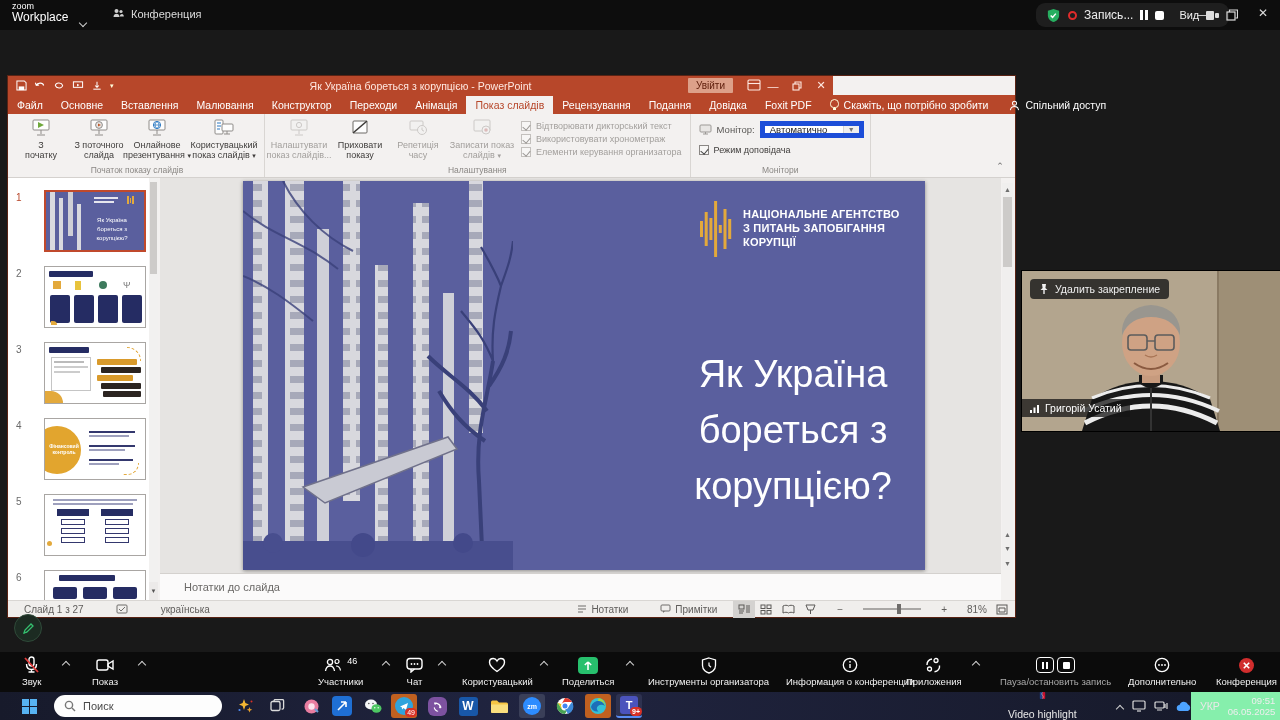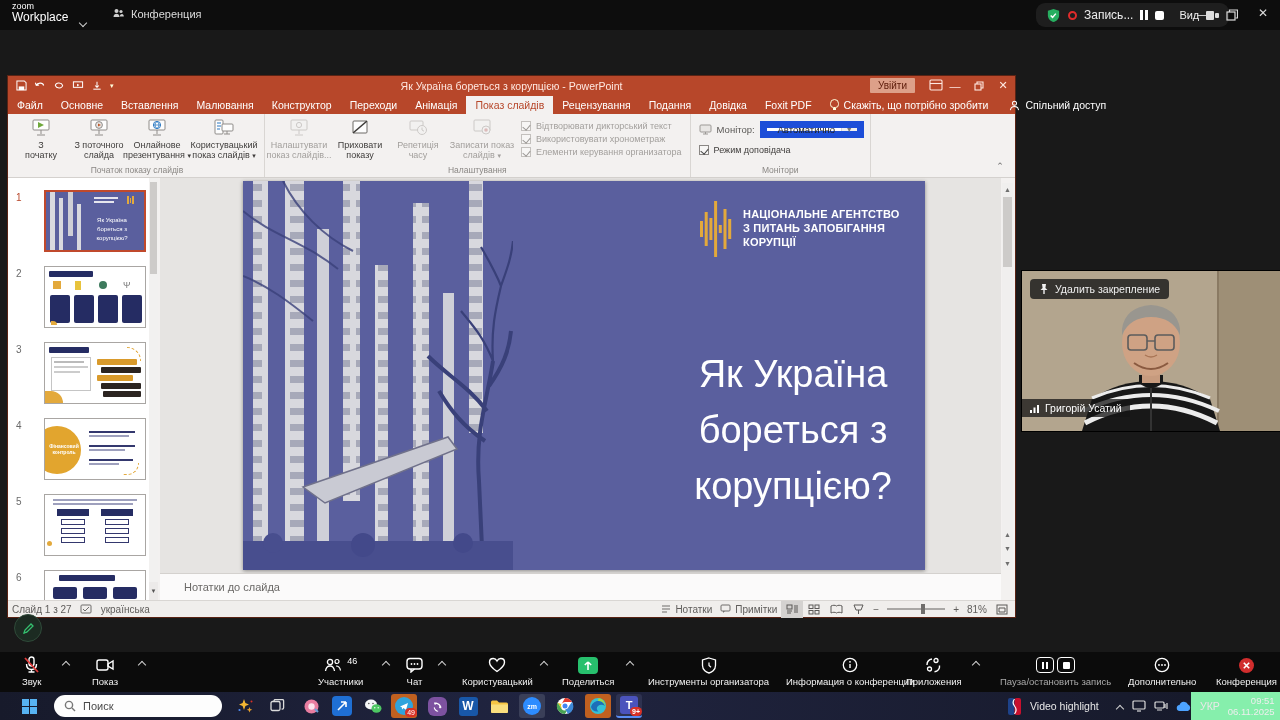--- a/index.html
+++ b/index.html
@@ -15,21 +15,21 @@
   .carety:before{content:"";position:absolute;left:0;top:1px;width:5px;height:5px;border-right:1.5px solid #cfcfcf;border-bottom:1.5px solid #cfcfcf;transform:rotate(45deg);}
   .ztab{font-size:11px;color:#ddd;display:flex;align-items:center;gap:6px;}
   .zpill{background:#2b2b2b;border-radius:8px;display:flex;align-items:center;gap:7px;padding:0 8px;height:24px;font-size:11px;color:#eee;}
   .morecircle{width:15px;height:15px;border:1px solid #bbb;border-radius:50%;color:#ccc;font-size:9px;line-height:13px;text-align:center;}
   .recpill{background:#1e1e1e;border-radius:9px;display:flex;align-items:center;gap:7px;padding:0 10px;height:24px;}
   .winbtn{color:#dcdcdc;font-size:12px;width:22px;text-align:center;}
   
   .sharearea{left:0;top:30px;width:1280px;height:622px;background:#191919;}
   
   .ppt{left:8px;top:46px;width:1007px;height:541px;background:#f3f1f0;box-shadow:0 0 0 1px #5a2314;}
-  .ptitle{left:0;top:0;width:1007px;height:19px;background:#b7472a;display:flex;align-items:center;color:#fff;}
+  .ptitle{left:0;top:0;width:825px;height:19px;background:#b7472a;display:flex;align-items:center;color:#fff;}
   .qat{display:flex;align-items:center;gap:7px;padding-left:8px;}
   .qat svg{display:block;}
   .ptitletext{position:absolute;left:0;right:0;text-align:center;font-size:10.5px;color:#ffe9e2;pointer-events:none;}
   .signin{position:absolute;right:100px;top:2px;height:15px;background:#dda089;color:#5c1b09;font-size:10px;line-height:15px;padding:0 8px;border-radius:1px;}
   .ribdisp{position:absolute;right:72px;top:3px;}
   .pwin{position:absolute;top:0;height:19px;display:flex;align-items:center;justify-content:center;color:#ffe9e2;font-size:11px;width:24px;}
   .ptabs{left:0;top:19px;width:1007px;height:19px;background:#b7472a;display:flex;align-items:flex-end;color:#fff;font-size:10.5px;}
   .ptab{padding:3px 9px;white-space:nowrap;}
   .ptab.active{background:#f3f1f0;color:#b7472a;}
   .tellme{display:flex;align-items:flex-start;gap:5px;padding:3px 9px;white-space:nowrap;}
@@ -45,21 +45,21 @@
   .rbtn .l{white-space:nowrap;}
   .rbtn svg{margin-bottom:2px;}
   .ddar{font-size:7px;color:inherit;}
   .rchecks{display:flex;flex-direction:column;gap:3px;padding:6px 6px 0 4px;}
   .rchk{display:flex;align-items:center;gap:5px;font-size:9px;color:#a29f9c;white-space:nowrap;}
   .box{width:10px;height:10px;border:1px solid #c3c0bd;background:#f7f6f5;position:relative;flex:0 0 auto;}
   .box.on:after{content:"";position:absolute;left:2px;top:1px;width:4px;height:6px;border-right:1.5px solid #9b9895;border-bottom:1.5px solid #9b9895;transform:rotate(40deg);}
   .box.dark{border-color:#8a8784;}
   .box.dark.on:after{border-color:#444;}
   .monrow{display:flex;align-items:center;gap:5px;font-size:9.5px;color:#5a5856;padding:6px 4px 0 6px;}
-  .mondd{width:104px;height:17px;background:#fff;border:7px solid #1d4ed8;display:flex;align-items:center;font-size:9.5px;color:#222;text-align:center;}
+  .mondd{width:104px;height:17px;background:#fff;border:5px solid #1d4ed8;display:flex;align-items:center;font-size:9.5px;color:#222;}
   .mondd .val{flex:1;padding-left:5px;}
   .mondd .arr{width:16px;height:100%;border-left:1px solid #d8d5d2;background:#f0efee;display:flex;align-items:center;justify-content:center;color:#777;font-size:7px;}
   .collapsechev{position:absolute;right:8px;bottom:4px;width:14px;height:12px;color:#6a6a6a;font-size:9px;text-align:center;}
   
   .leftpanel{left:0;top:102px;width:150px;height:422px;background:#fff;border-right:1px solid #d4d1ce;}
   .thumbnum{position:absolute;left:8px;font-size:10px;color:#6a6a6a;}
   .thumbnum.sel{color:#b7472a;}
   .thumb{position:absolute;left:36px;width:102px;height:62px;background:#fff;border:1px solid #a9a6a3;overflow:hidden;}
   .thumb.sel{border:2px solid #c0492c;}
   .lane{position:absolute;left:141px;top:0;width:9px;height:422px;background:#f2f1f0;}
@@ -69,21 +69,21 @@
   .editor{left:152px;top:102px;width:841px;height:422px;background:#e6e4e2;}
   .canvas{left:235px;top:105px;width:682px;height:389px;background:#5a5f9e;box-shadow:0 1px 4px rgba(0,0,0,.4);overflow:hidden;}
   .agencylogo{position:absolute;left:457px;top:20px;display:flex;gap:9px;align-items:center;}
   .agencytext{color:#fff;font-weight:bold;font-size:11px;line-height:1.25;letter-spacing:.2px;}
   .slidetitle{position:absolute;left:424px;top:165px;width:252px;text-align:center;color:#fff;font-size:38px;line-height:56px;font-family:"DejaVu Sans",sans-serif;}
   .vscroll{left:994px;top:107px;width:11px;height:387px;background:#f0efee;}
   .vs{position:absolute;left:0;width:11px;height:13px;color:#6f6f6f;font-size:7px;text-align:center;line-height:13px;background:#f0efee;}
   .vthumb{position:absolute;left:1px;top:14px;width:9px;height:70px;background:#cdcbc9;}
   .notes{left:152px;top:497px;width:841px;height:27px;background:#fbfafa;border-top:1px solid #d4d1ce;display:flex;align-items:center;color:#6b6967;font-size:11px;padding-left:24px;}
   .statusbar{left:0;top:524px;width:1007px;height:17px;background:#f0eeec;border-top:1px solid #d9d6d3;display:flex;align-items:center;font-size:10px;color:#5f5d5b;}
-  .stitem{display:flex;align-items:center;gap:4px;padding:0 4px;white-space:nowrap;}
+  .stitem{display:flex;align-items:center;gap:4px;padding:0 16px;white-space:nowrap;}
   .viewbtn{width:22px;height:17px;display:flex;align-items:center;justify-content:center;}
   .viewbtn.active{background:#d4d2d0;}
   .zslider{width:58px;height:2px;background:#a9a7a5;position:relative;margin:0 4px;}
   .zslider .kn{position:absolute;left:34px;top:-4px;width:4px;height:10px;background:#6f6d6b;}
   
   .vtile{left:1022px;top:241px;width:258px;height:160px;background:#b7a993;overflow:hidden;box-shadow:0 0 0 1px #000;}
   .pinbtn{position:absolute;left:8px;top:8px;background:rgba(30,30,30,.85);border-radius:4px;color:#f0f0f0;font-size:10.5px;display:flex;align-items:center;gap:6px;padding:4px 9px;}
   .nameplate{position:absolute;left:0px;bottom:14px;background:rgba(20,20,20,.75);color:#fff;font-size:10.5px;display:flex;align-items:center;gap:5px;padding:3px 8px;}
   
   .mtoolbar{left:0;top:652px;width:1280px;height:40px;background:#0b0b0b;color:#fff;}
@@ -858,21 +858,21 @@
           <path d="M9 4c3-.5 6 1 7 5 .2-4-2.5-7.5-6.5-7.8z" fill="#9edb44"></path>
         </svg>
     </div>
     <div class="tb tbtile" style="left:616px;background:#2e3250;border-bottom:2px solid #5a8df5;">
       <span style="position:relative;width:18px;height:18px;background:#4b53bc;border-radius:3px;color:#fff;font-size:11px;font-weight:bold;display:flex;align-items:center;justify-content:center;">
         <span>T</span>
         <span class="badge">9+</span>
       </span>
     </div>
 
-    <div class="tray" style="left:1008px;">
+    <div class="tray" style="left:1008px;flex-direction:column;">
       <svg width="13" height="17" viewBox="0 0 13 17">
           <rect x="0" y="0" width="6.5" height="17" rx="2" fill="#1d4289"></rect>
           <rect x="6.5" y="0" width="6.5" height="17" rx="2" fill="#c8102e"></rect>
           <path d="M6.5 1c-2 2.5-2 4.5 0 7s2 5.5 0 8" stroke="#fff" stroke-width="1.2" fill="none"></path>
         </svg>
       <span>Video highlight</span>
     </div>
     <div class="tray" style="left:1116px;gap:8px;">
       <span class="ab mcaret" style="position:static;display:inline-block;transform:translateY(2px);"></span>
       <svg width="14" height="12" viewBox="0 0 14 12">
@@ -882,18 +882,18 @@
       <svg width="14" height="12" viewBox="0 0 14 12">
           <rect x="1" y="2" width="9" height="6" rx="1" fill="none" stroke="#dcdcdc" stroke-width="1.2"></rect>
           <path d="M3 10h5M11 4v4M13 3v6" stroke="#dcdcdc" stroke-width="1.2"></path>
         </svg>
       <svg width="16" height="11" viewBox="0 0 16 11">
           <path d="M4 10a3 3 0 01-.5-6A4.5 4.5 0 0112 3.5 3.5 3.5 0 0112 10z" fill="#4da3ff"></path>
         </svg>
       <span>УКР</span>
       <span class="clockblk">
         <span style="display:block;">09:51</span>
-        <span style="display:block;">06.11.2025</span>
+        <span style="display:block;">06.05.2025</span>
       </span>
 
     </div>
   </div>
 </div>
 
 </body></html>

